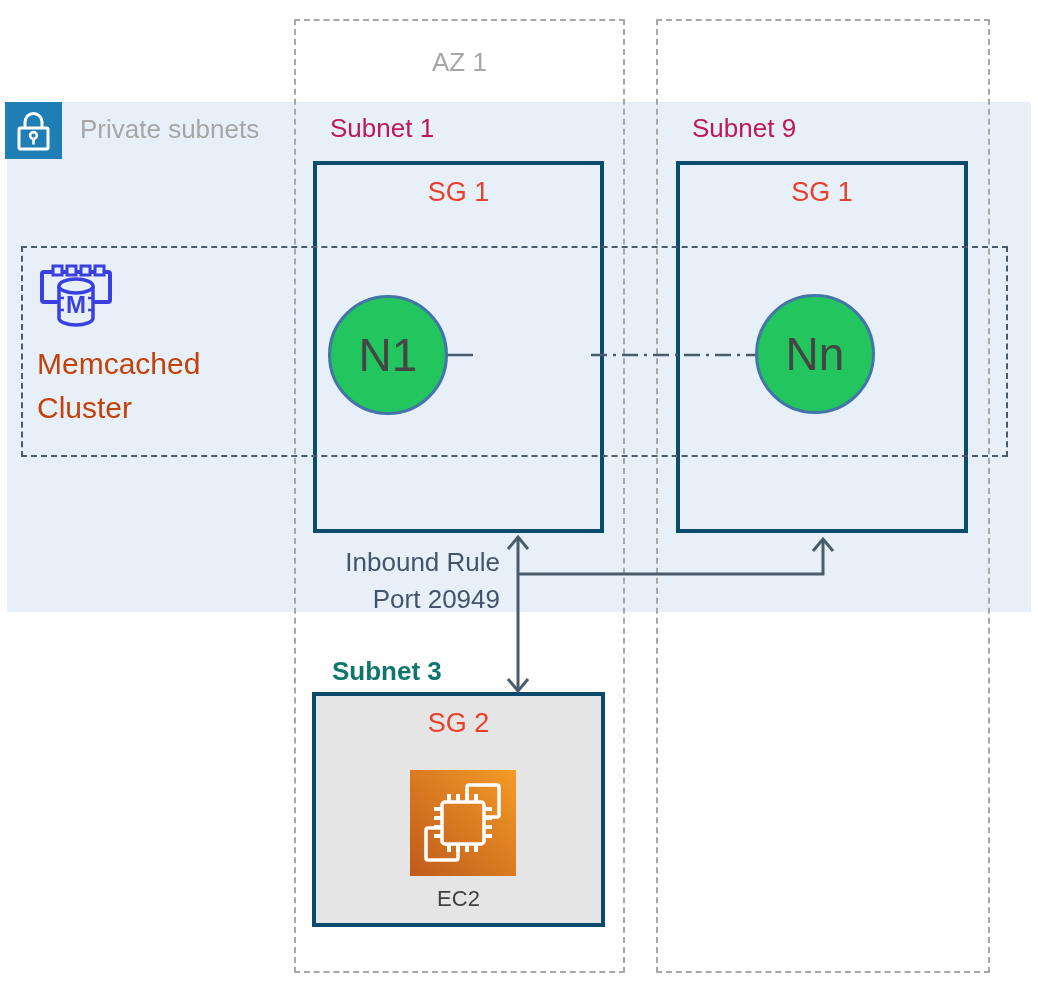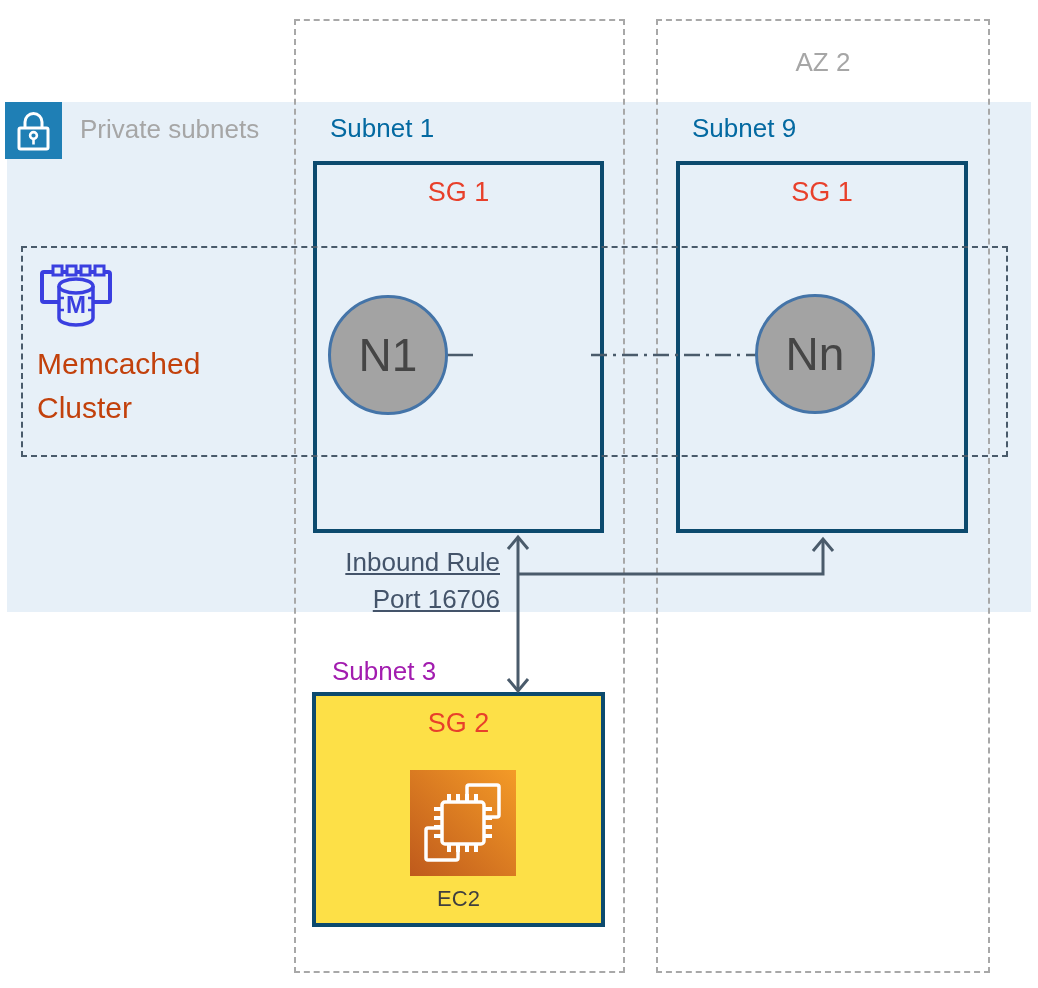--- a/index.html
+++ b/index.html
@@ -11,51 +11,51 @@
   .band{position:absolute;left:7px;top:102px;width:1024px;height:510px;background:#e7f0f8;z-index:1;}
   .lock{position:absolute;left:5px;top:102px;width:57px;height:57px;background:#1f7fb5;z-index:8;}
   .lock svg{display:block;}
   .private-label{position:absolute;left:80px;top:114px;font-size:26px;color:#a6a6a6;z-index:8;text-align:center;}
 
   
   .az{position:absolute;top:19px;height:954px;border:2px dashed #a8a8a8;box-sizing:border-box;z-index:2;}
   .az1{left:294px;width:331px;}
   .az2{left:656px;width:334px;}
   .az-label{position:absolute;left:0;right:0;top:26px;text-align:center;font-size:26px;color:#a6a6a6;}
-  .subnet-label{position:absolute;left:34px;top:92px;font-size:26px;color:#0369a1;white-space:nowrap;}
+  .subnet-label{position:absolute;left:34px;top:92px;font-size:26px;color:#be185d;white-space:nowrap;}
 
   
   .sg{position:absolute;border:4px solid #0c4a6e;box-sizing:border-box;z-index:3;}
   .sg1a{left:313px;top:161px;width:291px;height:372px;}
   .sg1b{left:676px;top:161px;width:292px;height:372px;}
-  .sg2{left:312px;top:692px;width:293px;height:235px;background:#fde047;}
+  .sg2{left:312px;top:692px;width:293px;height:235px;background:#e5e5e5;}
   .sg-label{position:absolute;left:0;right:0;top:12px;text-align:center;font-size:27px;color:#e8402b;}
 
   
   .mem-box{position:absolute;left:21px;top:246px;width:987px;height:211px;
     border:2.5px dashed #4a5b6b;box-sizing:border-box;z-index:4;}
   .mem-icon{position:absolute;left:36px;top:258px;z-index:8;}
   .mem-text{position:absolute;left:37px;top:342px;font-size:30px;line-height:44px;color:#c2410c;z-index:8;}
 
   
   .node{position:absolute;width:120px;height:120px;border-radius:50%;
-    background:#a3a3a3;border:3px solid #4474a8;box-sizing:border-box;
+    background:#22c55e;border:3px solid #4474a8;box-sizing:border-box;
     display:flex;align-items:center;justify-content:center;z-index:6;}
   .node span{font-size:46px;color:#454545;}
   .node-n1{left:328px;top:295px;}
   .node-n2{left:472px;top:295px;}
   .node-nn{left:755px;top:294px;}
 
   
   .overlay{position:absolute;left:0;top:0;width:1038px;height:988px;z-index:5;pointer-events:none;}
 
   
   .rule-text{position:absolute;left:260px;width:240px;top:544px;text-align:right;
-    font-size:26px;line-height:37px;color:#44546a;z-index:8;text-decoration:underline;}
-  .subnet3-label{position:absolute;left:332px;top:656px;font-size:26px;color:#a21caf;z-index:8;}
+    font-size:26px;line-height:37px;color:#44546a;z-index:8;}
+  .subnet3-label{position:absolute;left:332px;top:656px;font-size:26px;color:#0f766e;z-index:8;font-weight:bold;}
   .ec2-icon{position:absolute;left:94px;top:74px;width:106px;height:106px;}
   .ec2-label{position:absolute;left:0;right:0;top:190px;text-align:center;font-size:22px;color:#3f3f3f;}
 </style>
 </head>
 <body>
 
 <div class="canvas">
 
   <div class="band"></div>
 
@@ -63,24 +63,24 @@
     <svg width="57" height="57" viewBox="0 0 57 57">
       <path d="M20 27 v-7 a8.5 8.5 0 0 1 17 0 v7" fill="none" stroke="#ffffff" stroke-width="3"></path>
       <rect x="14" y="26" width="29" height="21" rx="1.5" fill="none" stroke="#ffffff" stroke-width="3"></rect>
       <circle cx="28.5" cy="33.5" r="3.4" fill="none" stroke="#ffffff" stroke-width="2.6"></circle>
       <line x1="28.5" y1="36.8" x2="28.5" y2="42.5" stroke="#ffffff" stroke-width="2.6"></line>
     </svg>
   </div>
   <div class="private-label">Private subnets</div>
 
   <div class="az az1">
+    <div class="az-label">AZ 1</div>
     <div class="subnet-label">Subnet 1</div>
   </div>
   <div class="az az2">
-    <div class="az-label">AZ 2</div>
     <div class="subnet-label">Subnet 9</div>
   </div>
 
   <div class="sg sg1a">
     <div class="sg-label">SG 1</div>
   </div>
   <div class="sg sg1b">
     <div class="sg-label">SG 1</div>
   </div>
 
@@ -121,21 +121,21 @@
 
   <div class="node node-n1">
     <span>N1</span>
   </div>
   <div class="node node-nn">
     <span>Nn</span>
   </div>
 
   <div class="rule-text">
     <div>Inbound Rule</div>
-    <div>Port 16706</div>
+    <div>Port 20949</div>
   </div>
 
   <div class="subnet3-label">Subnet 3</div>
 
   <div class="sg sg2">
     <div class="sg-label">SG 2</div>
     <div class="ec2-icon">
       <svg width="106" height="106" viewBox="0 0 106 106">
         <defs>
           <linearGradient id="ec2g" x1="0" y1="106" x2="106" y2="0" gradientUnits="userSpaceOnUse">

